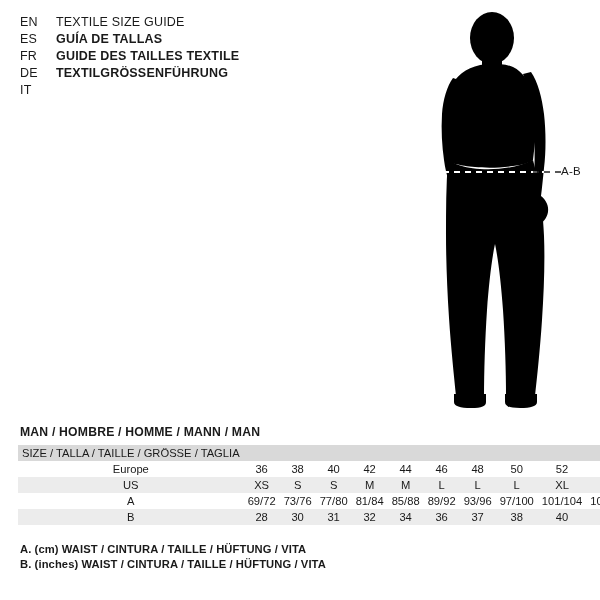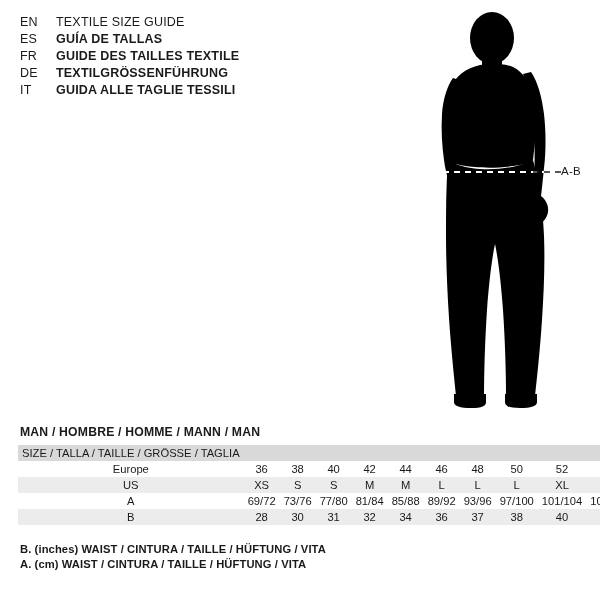--- a/index.html
+++ b/index.html
@@ -153,21 +153,20 @@
     <div class="lang-row bold">
       <span class="lang-code">FR</span>
       <span class="lang-text">GUIDE DES TAILLES TEXTILE</span>
     </div>
     <div class="lang-row bold">
       <span class="lang-code">DE</span>
       <span class="lang-text">TEXTILGRÖSSENFÜHRUNG</span>
     </div>
     <div class="lang-row bold">
       <span class="lang-code">IT</span>
-      <span class="lang-text">GUIDA ALLE TAGLIE TESSILI</span>
     </div>
   </div>
 
 
   <div class="figure-wrap">
     <svg class="figure-svg" width="185" height="400" viewBox="0 0 185 400">
 
       <ellipse cx="87" cy="28" rx="22" ry="26" fill="#000000"></ellipse>
 
       <rect x="77" y="48" width="20" height="10" fill="#000000"></rect>
@@ -307,17 +306,17 @@
           <td class="val">38</td>
           <td class="val">40</td>
           <td class="val">42</td>
 
         </tr>
       </tbody>
     </table>
   </div>
 
   <div class="footnotes">
+    <div>A. (cm) WAIST / CINTURA / TAILLE / HÜFTUNG / VITA</div>
     <div>B. (inches) WAIST / CINTURA / TAILLE / HÜFTUNG / VITA</div>
-    <div>A. (cm) WAIST / CINTURA / TAILLE / HÜFTUNG / VITA</div>
   </div>
 
 </div>
 
 </body></html>

